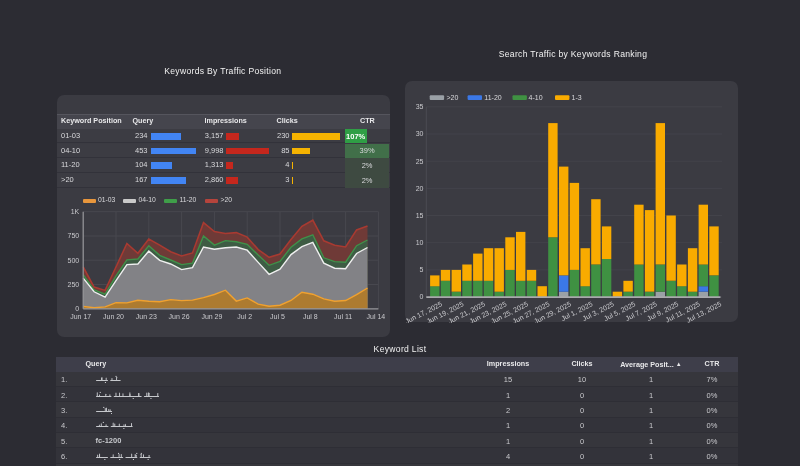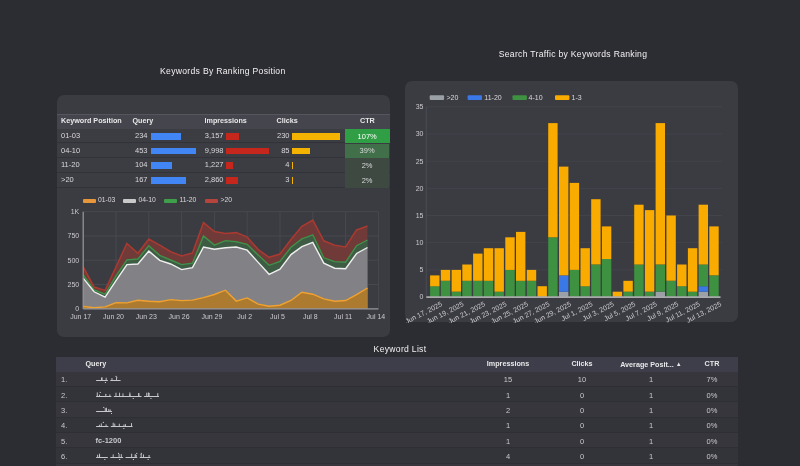--- a/index.html
+++ b/index.html
@@ -5,21 +5,21 @@
 html,body{width:800px;height:466px;background:#2c2c33;font-family:"Liberation Sans",sans-serif;overflow:hidden;}
 .panel{position:absolute;background:#3b3b42;border-radius:7px;}
 .title{position:absolute;color:#f2f2f2;font-size:8.6px;letter-spacing:0.3px;transform:translateX(-50%);white-space:nowrap;}
 .ht{position:absolute;height:14.6px;line-height:14.6px;font-size:7.2px;font-weight:bold;color:#e8e8ea;white-space:nowrap;}
 .rt{position:absolute;height:14.7px;line-height:14.7px;font-size:7.5px;color:#d9d9dc;white-space:nowrap;}
 .bht{position:absolute;height:14.3px;line-height:14.3px;font-size:7.2px;font-weight:bold;color:#e8e8ea;white-space:nowrap;}
 .brt{position:absolute;height:15.35px;line-height:15.35px;font-size:7.5px;color:#c9c9cd;white-space:nowrap;}
 svg{display:block;}
 </style></head>
 <body>
-<div class="title" style="left:222.8px;top:65.5px;">Keywords By Ranking Position</div>
+<div class="title" style="left:222.8px;top:65.5px;">Keywords By Traffic Position</div>
 <div class="title" style="left:573px;top:49px;">Search Traffic by Keywords Ranking</div>
 <div class="title" style="left:400px;top:343.5px;">Keyword List</div>
 
 <div class="panel" style="left:56.5px;top:95px;width:333px;height:242px;">
   <svg width="333" height="242" viewBox="0 0 333 242" style="position:absolute;left:0;top:0;">
       <line x1="26.2" y1="189.5" x2="321.4" y2="189.5" stroke="#48484f" stroke-width="1"></line>
       <line x1="26.2" y1="165.2" x2="321.4" y2="165.2" stroke="#48484f" stroke-width="1"></line>
       <line x1="26.2" y1="141.0" x2="321.4" y2="141.0" stroke="#48484f" stroke-width="1"></line>
       <line x1="26.2" y1="116.7" x2="321.4" y2="116.7" stroke="#48484f" stroke-width="1"></line>
       <line x1="26.2" y1="116.7" x2="26.2" y2="213.8" stroke="#48484f" stroke-width="1"></line>
@@ -65,35 +65,35 @@
     <div class="ht" style="left:220px;top:19.2px;">Clicks</div>
     <div class="ht" style="left:303.5px;top:19.2px;">CTR</div>
     <div style="position:absolute;left:0;top:33.8px;width:333px;height:14.7px;background:#3c3c43;border-bottom:1px solid #32323a;"></div>
     <div class="rt" style="left:4.5px;top:33.8px;">01-03</div>
     <div class="rt" style="left:60px;top:33.8px;width:31px;text-align:right;">234</div>
     <div style="position:absolute;left:94px;top:38.0px;width:30.6px;height:6.5px;background:#4285f4;"></div>
     <div class="rt" style="left:130px;top:33.8px;width:37px;text-align:right;">3,157</div>
     <div style="position:absolute;left:169.4px;top:38.0px;width:13.5px;height:6.5px;background:#c5271d;"></div>
     <div class="rt" style="left:200px;top:33.8px;width:33px;text-align:right;">230</div>
     <div style="position:absolute;left:235.9px;top:38.0px;width:47.3px;height:6.5px;background:#f5b301;"></div>
-    <div style="position:absolute;left:288.2px;top:33.8px;width:45px;height:14.7px;background:#2f9e45;color:#fff;font-weight:normal;font-size:7.5px;display:flex;align-items:center;justify-content:center;">107%</div>
+    <div style="position:absolute;left:288.2px;top:33.8px;width:22px;height:14.7px;background:#2f9e45;color:#fff;font-weight:bold;font-size:7.5px;display:flex;align-items:center;justify-content:center;">107%</div>
     <div style="position:absolute;left:0;top:48.5px;width:333px;height:14.7px;background:#3c3c43;border-bottom:1px solid #32323a;"></div>
     <div class="rt" style="left:4.5px;top:48.5px;">04-10</div>
     <div class="rt" style="left:60px;top:48.5px;width:31px;text-align:right;">453</div>
     <div style="position:absolute;left:94px;top:52.7px;width:45.8px;height:6.5px;background:#4285f4;"></div>
     <div class="rt" style="left:130px;top:48.5px;width:37px;text-align:right;">9,998</div>
     <div style="position:absolute;left:169.4px;top:52.7px;width:42.7px;height:6.5px;background:#c5271d;"></div>
     <div class="rt" style="left:200px;top:48.5px;width:33px;text-align:right;">85</div>
     <div style="position:absolute;left:235.9px;top:52.7px;width:17.5px;height:6.5px;background:#f5b301;"></div>
     <div style="position:absolute;left:288.2px;top:48.5px;width:44.8px;height:14.7px;background:#416f49;color:#d9d9dc;font-weight:normal;font-size:7.5px;display:flex;align-items:center;justify-content:center;">39%</div>
     <div style="position:absolute;left:0;top:63.2px;width:333px;height:14.7px;background:#3c3c43;border-bottom:1px solid #32323a;"></div>
     <div class="rt" style="left:4.5px;top:63.2px;">11-20</div>
     <div class="rt" style="left:60px;top:63.2px;width:31px;text-align:right;">104</div>
     <div style="position:absolute;left:94px;top:67.4px;width:21.9px;height:6.5px;background:#4285f4;"></div>
-    <div class="rt" style="left:130px;top:63.2px;width:37px;text-align:right;">1,227</div>
+    <div class="rt" style="left:130px;top:63.2px;width:37px;text-align:right;">1,313</div>
     <div style="position:absolute;left:169.4px;top:67.4px;width:6.7px;height:6.5px;background:#c5271d;"></div>
     <div class="rt" style="left:200px;top:63.2px;width:33px;text-align:right;">4</div>
     <div style="position:absolute;left:235.9px;top:67.4px;width:0.8px;height:6.5px;background:#f5b301;"></div>
     <div style="position:absolute;left:288.2px;top:63.2px;width:44.8px;height:14.7px;background:#3e4a41;color:#d9d9dc;font-weight:normal;font-size:7.5px;display:flex;align-items:center;justify-content:center;">2%</div>
     <div style="position:absolute;left:0;top:77.9px;width:333px;height:14.7px;background:#3c3c43;border-bottom:1px solid #32323a;"></div>
     <div class="rt" style="left:4.5px;top:77.9px;">&gt;20</div>
     <div class="rt" style="left:60px;top:77.9px;width:31px;text-align:right;">167</div>
     <div style="position:absolute;left:94px;top:82.1px;width:35.1px;height:6.5px;background:#4285f4;"></div>
     <div class="rt" style="left:130px;top:77.9px;width:37px;text-align:right;">2,860</div>
     <div style="position:absolute;left:169.4px;top:82.1px;width:12.2px;height:6.5px;background:#c5271d;"></div>

